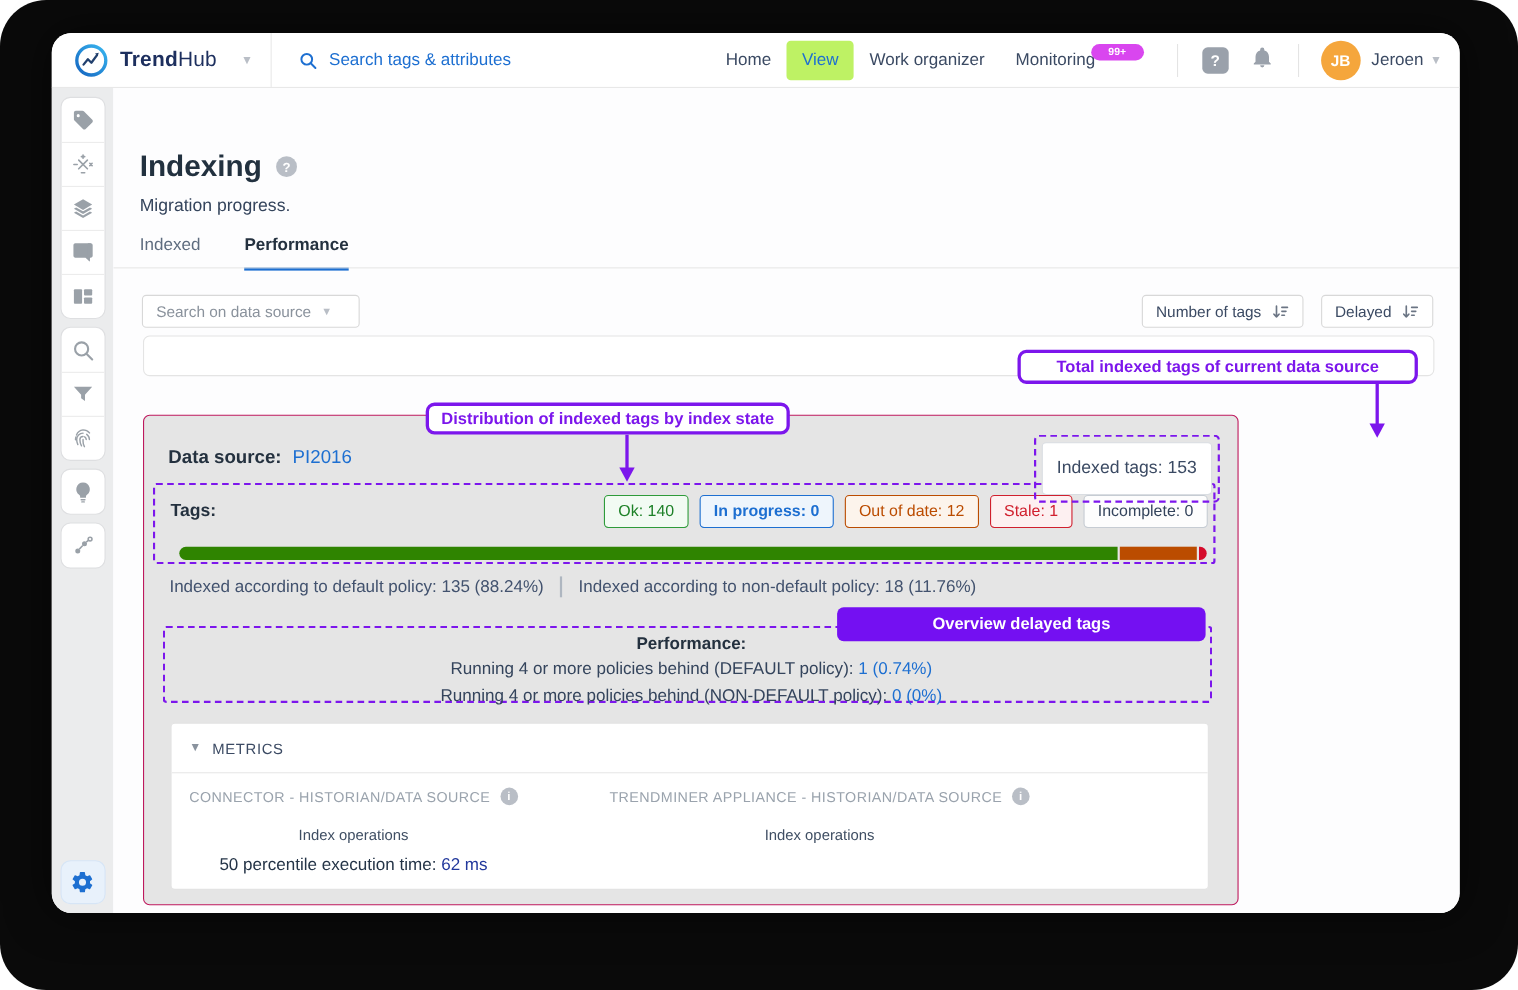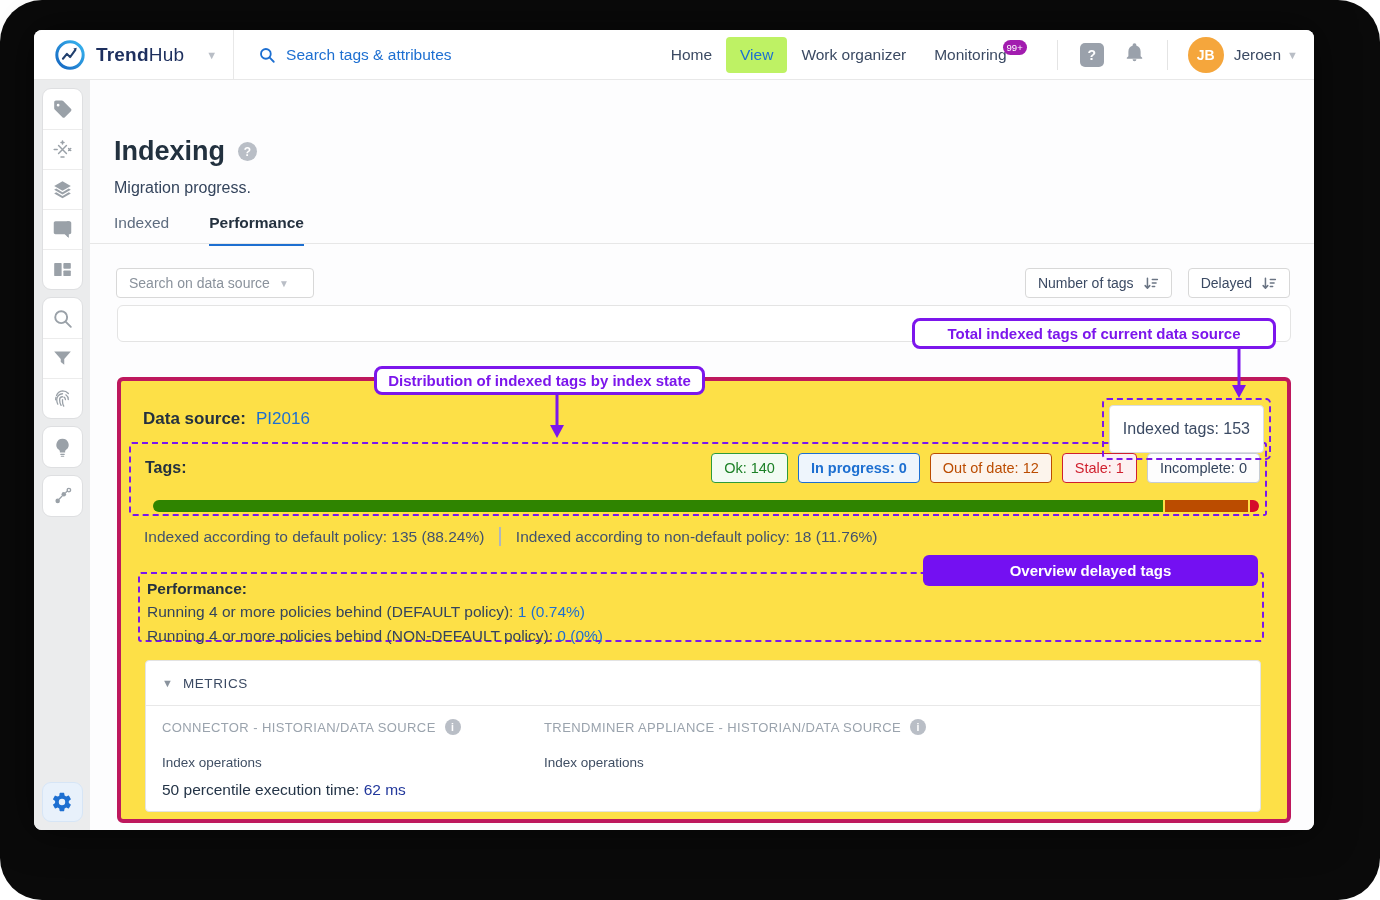--- a/index.html
+++ b/index.html
@@ -1,31 +1,31 @@
 <!DOCTYPE html>
 <html><head>
 <meta charset="utf-8">
 <style>
   * { margin:0; padding:0; box-sizing:border-box; }
   html,body { width:1380px; height:900px; background:#fff; font-family:"Liberation Sans",sans-serif; }
   .frame { position:absolute; inset:0; background:#0a0a0a; border-radius:42px; }
-  .app { position:absolute; left:34px; top:30px; width:1280px; height:800px; background:#fff; border-radius:8px; overflow:hidden; box-shadow:0 0 40px rgba(0,0,0,.6); }
+  .app { position:absolute; left:47px; top:30px; width:1280px; height:800px; background:#fff; border-radius:18px; overflow:hidden; box-shadow:0 0 40px rgba(0,0,0,.6);text-align:center; }
 
   
   .navbar { height:50px; display:flex; align-items:center; background:#fff; border-bottom:1px solid #e8e8e8; position:relative; z-index:10; }
   .logo-area { display:flex; align-items:center; height:100%; padding:0 16px 0 20px; border-right:1px solid #e8e8e8; }
   .logo-mark { width:32px; height:32px; margin-right:10px; }
   .logo-text { font-size:19px; color:#1d2f5e; letter-spacing:.2px; }
   .logo-text b { font-weight:700; }
   .logo-chev { margin-left:22px; color:#b9bec6; font-size:11px; }
   .search-area { display:flex; align-items:center; gap:10px; padding-left:24px; color:#1d6fd1; font-size:15.5px; cursor:text; }
   .nav-right { margin-left:auto; display:flex; align-items:center; padding-right:16px; }
   .nav-item { font-size:15.5px; color:#3b4a63; padding:9px 14px; border-radius:4px; white-space:nowrap; cursor:pointer; position:relative; }
   .nav-item.active { color:#1d6fd1; background:#bef264; }
-  .badge99 { position:relative; top:-9px; left:-4px; background:#a21caf; color:#fff; font-size:9.5px; font-weight:400; border-radius:9px; padding:2px 4px; }
+  .badge99 { position:relative; top:-9px; left:-4px; background:#d946ef; color:#fff; font-size:9.5px; font-weight:700; border-radius:9px; padding:2px 16px; }
   .nav-divider { width:1px; height:30px; background:#e4e4e4; margin:0 12px; }
   .help-sq { width:24px; height:24px; background:#9aa1ab; border-radius:5px; color:#fff; font-weight:700; font-size:14px; display:flex; align-items:center; justify-content:center; margin:0 10px; cursor:pointer; }
   .bell { color:#9aa1ab; margin:0 10px; cursor:pointer; }
   .avatar { width:36px; height:36px; border-radius:50%; background:#f5a63c; color:#fff; font-weight:700; font-size:14px; display:flex; align-items:center; justify-content:center; margin-left:8px; cursor:pointer; }
   .user-name { font-size:15.5px; color:#3b4a63; margin:0 6px 0 10px; cursor:pointer; }
   .chev-down { color:#b9bec6; font-size:11px; cursor:pointer; }
 
   
   .body-row { display:flex; height:750px; }
   .sidebar { width:56px; background:#ebeced; position:relative; display:flex; flex-direction:column; align-items:center; padding-top:8px; flex:none; }
@@ -52,21 +52,21 @@
   .sort-btn { height:30px; border:1px solid #d8d8d8; border-radius:4px; background:#fff; display:flex; align-items:center; gap:9px; padding:0 12px; font-size:14px; color:#3b4a63; cursor:pointer; }
 
   .strip { position:absolute; left:27px; top:225px; width:1174px; height:37px; background:#fff; border:1px solid #e4e4e4; border-radius:6px; }
 
   
   .ann-box { position:absolute; background:#fff; border:3px solid #7c16ec; border-radius:8px; color:#7c16ec; font-weight:700; font-size:15px; display:flex; align-items:center; justify-content:center; z-index:6; }
   .ann-arrow { position:absolute; z-index:6; }
   .ann-fill { position:absolute; background:#7410f2; border-radius:6px; color:#fff; font-weight:700; font-size:15px; display:flex; align-items:center; justify-content:center; z-index:5; }
 
   
-  .card { position:absolute; left:27px; top:297px; width:1174px; height:446px; background:#fde047; border:4px solid #be185d; border-radius:6px; }
+  .card { position:absolute; left:27px; top:297px; width:996px; height:446px; background:#e5e5e5; border:1px solid #be185d; border-radius:6px; }
   .ds-row { position:absolute; left:22px; top:28px; display:flex; align-items:baseline; gap:10px; }
   .ds-label { font-size:17px; font-weight:700; color:#24313f; }
   .ds-name { font-size:17px; color:#1d6fd1; cursor:pointer; }
 
   .indexed-dash { position:absolute; right:16px; top:17px; border:2.5px dashed #7c16ec; border-radius:5px; padding:5px; z-index:4; }
   .white-box { border:1px solid #d9dde2; border-radius:4px; background:#fff; padding:14px 13px; font-size:16px; color:#3b4a63; white-space:nowrap; }
 
   .tags-dash { position:absolute; left:8px; right:20px; top:61px; height:74px; border:2.5px dashed #7c16ec; border-radius:3px; }
   .tags-row { display:flex; align-items:center; justify-content:space-between; padding:9px 5px 0 14px; }
   .tags-label { font-size:16px; font-weight:700; color:#24313f; }

